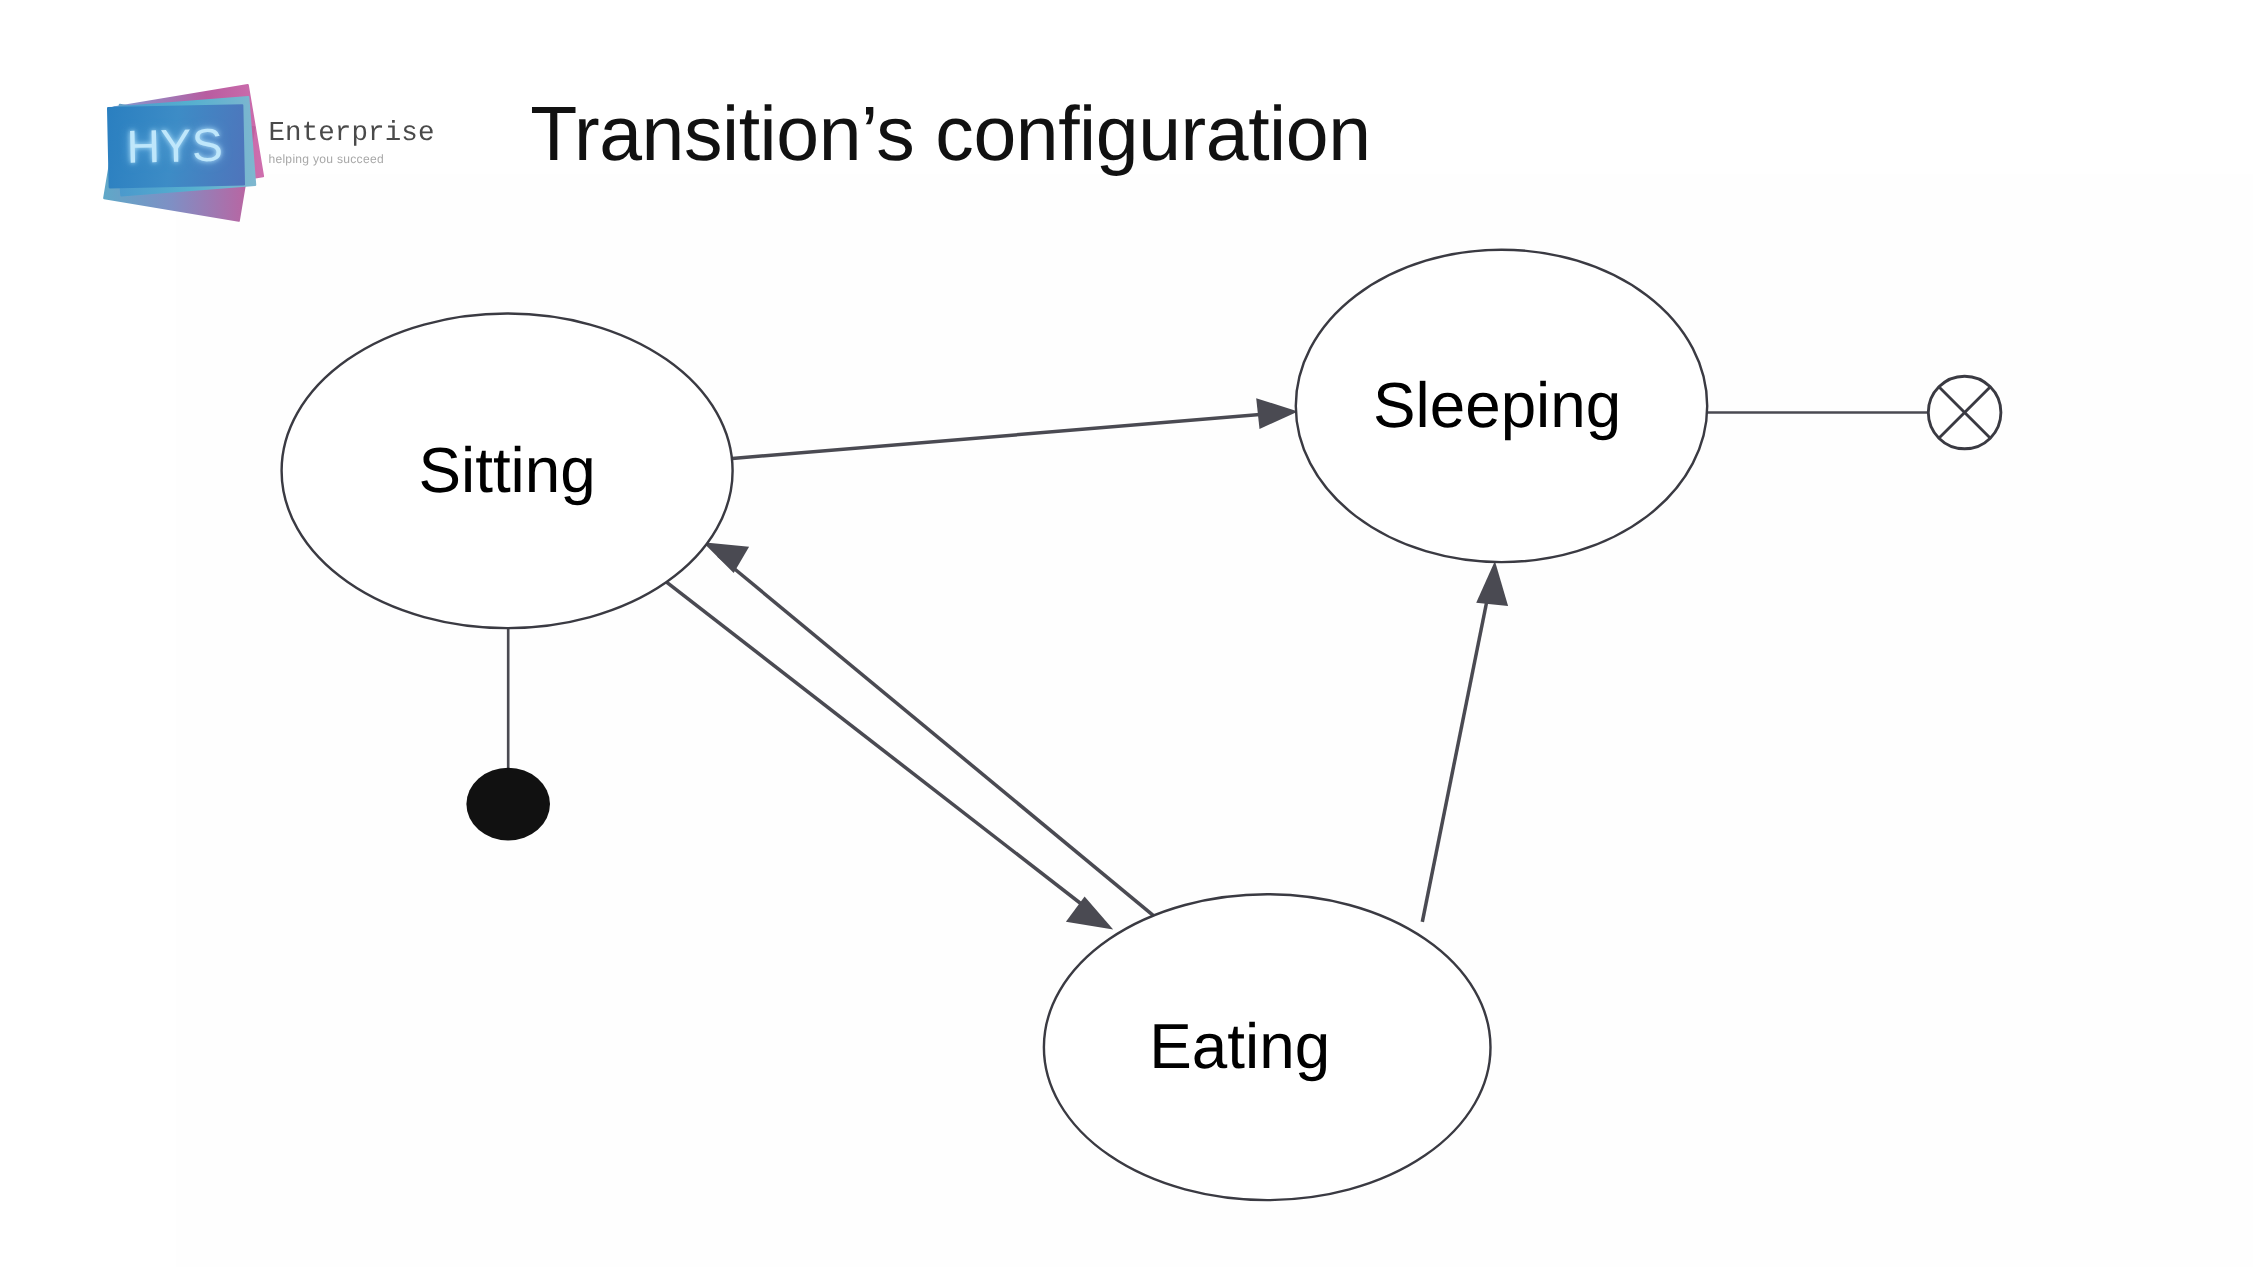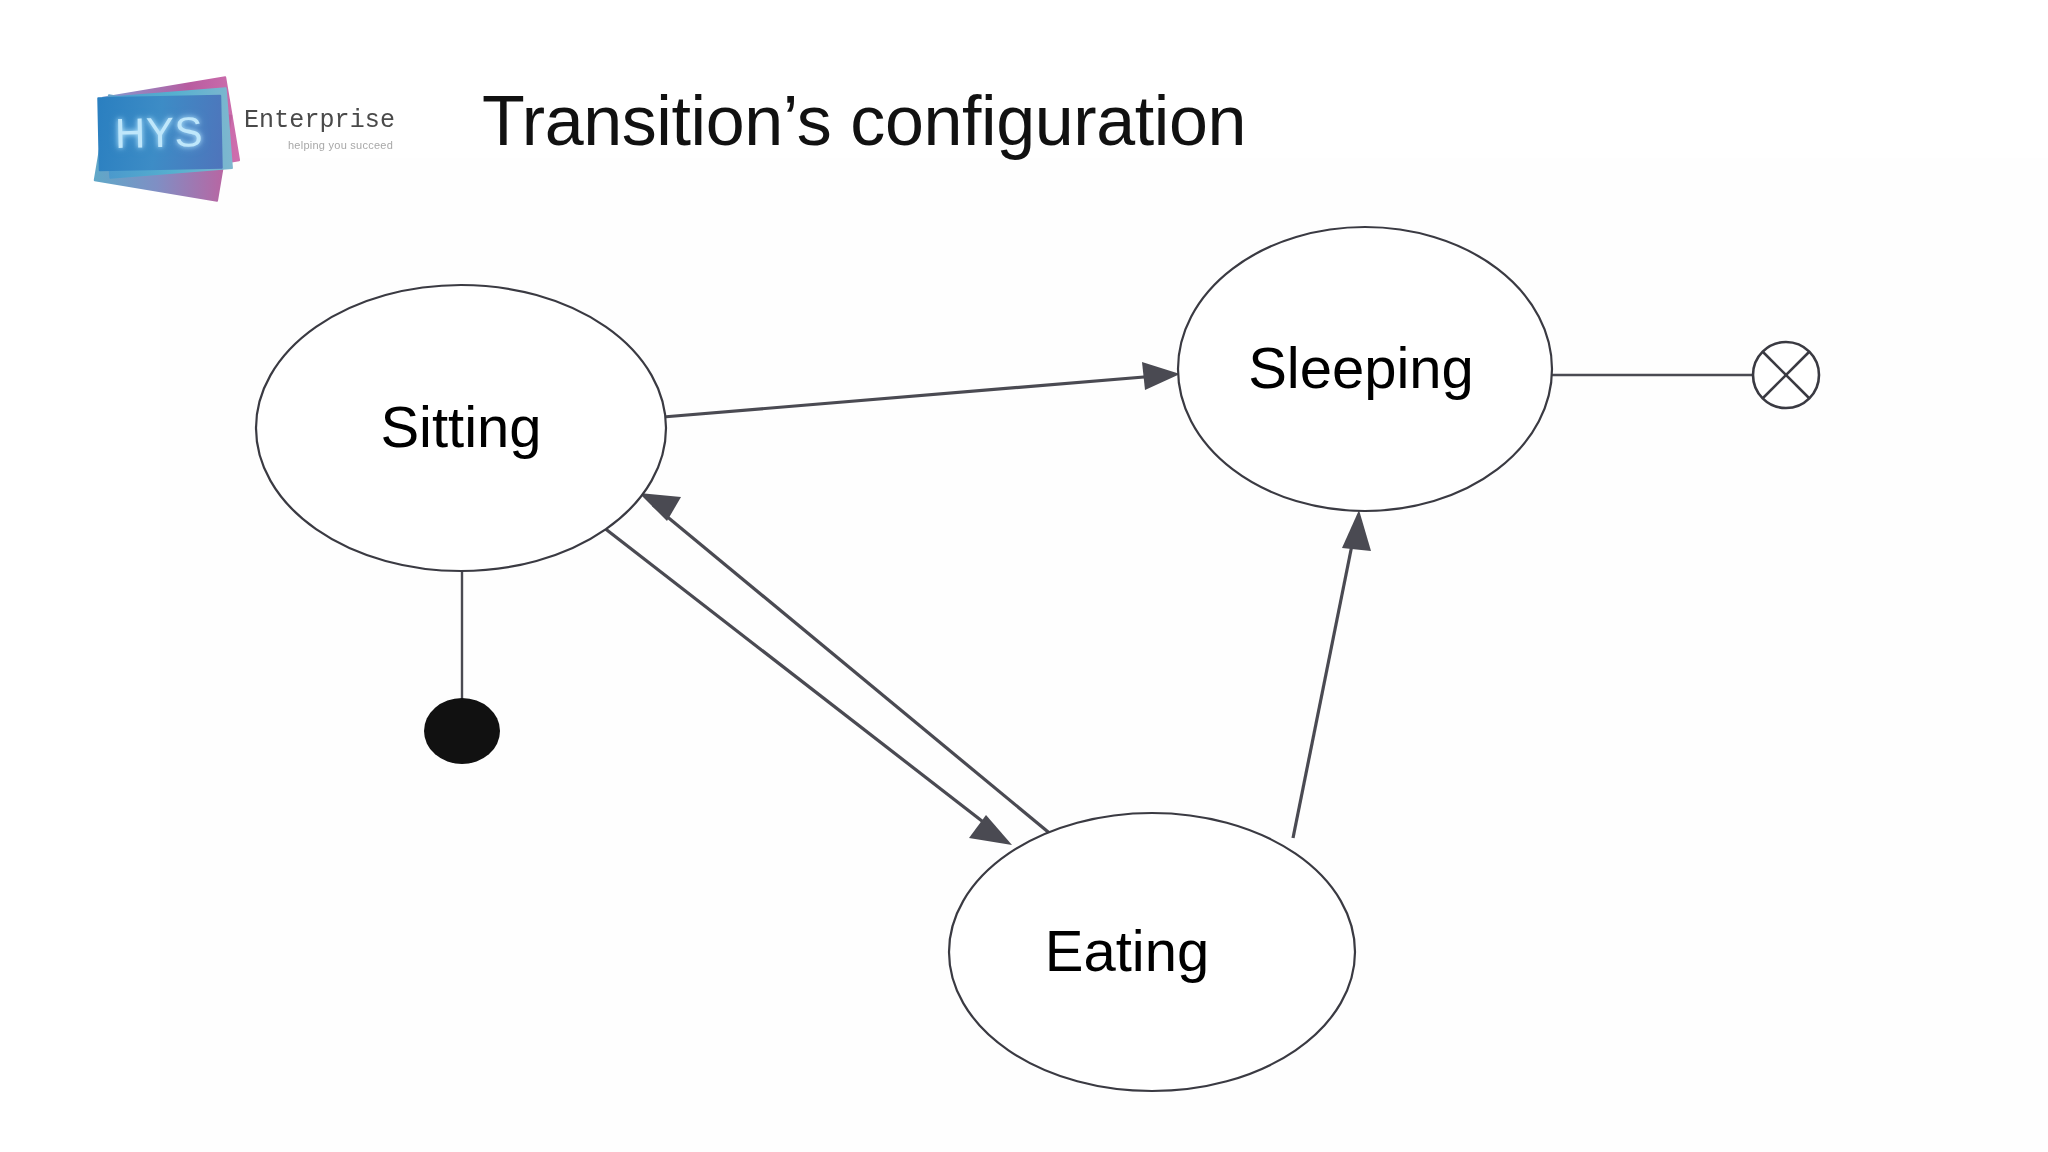--- a/index.html
+++ b/index.html
@@ -108,21 +108,20 @@
   }
   #logo-tagline {
     font-family: "Liberation Sans", sans-serif;
     font-size: 11px;
     font-weight: 400;
     color: #a8a8a8;
     line-height: 1;
     margin-top: 7px;
     letter-spacing: 0.25px;
     white-space: nowrap;
-    margin-left: 44px;
   }
 
   
   #page-title {
     position: absolute;
     left: 0;
     top: 82px;
     width: 1728px;
     text-align: center;
     font-family: "Liberation Sans", sans-serif;

